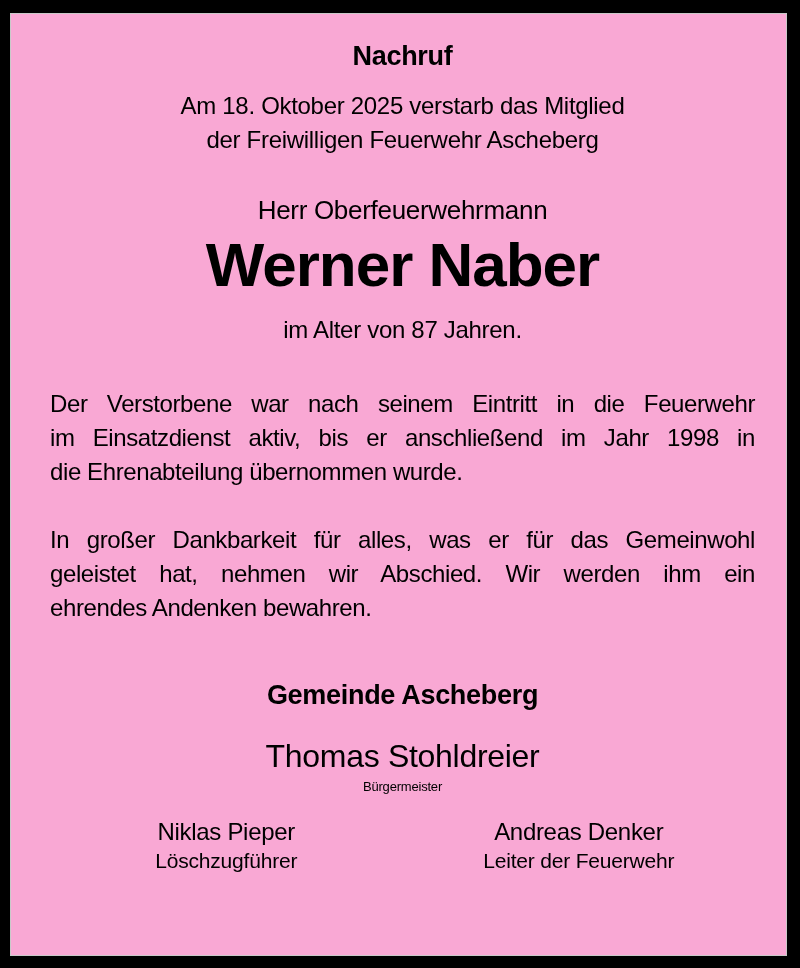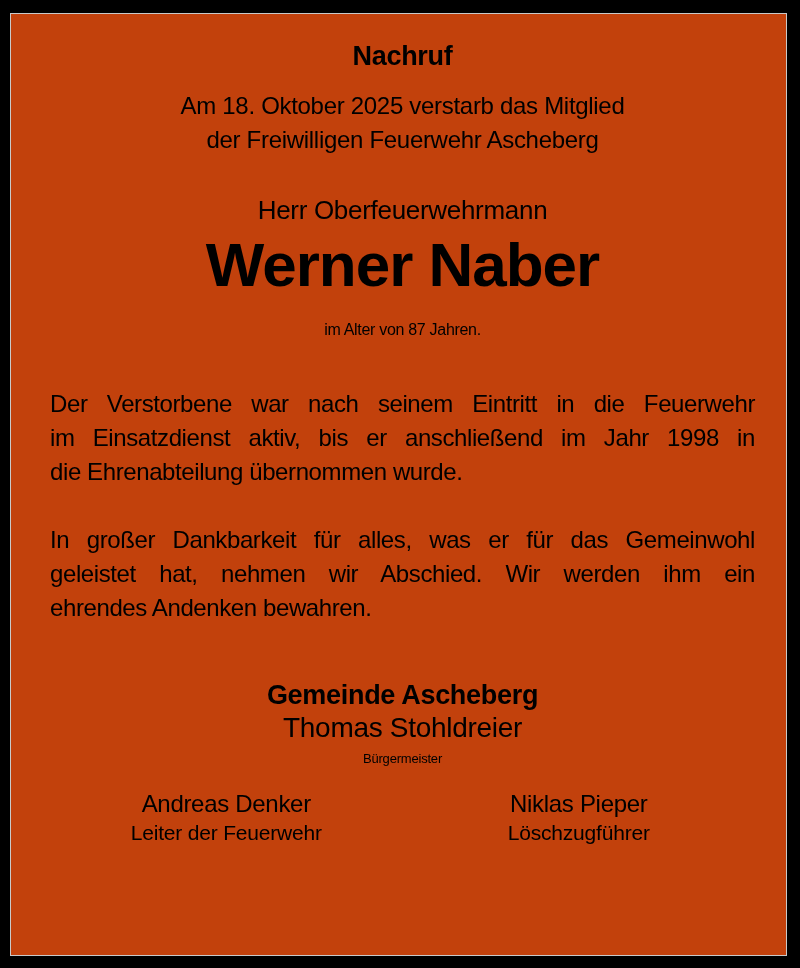--- a/index.html
+++ b/index.html
@@ -5,21 +5,21 @@
   html, body {
     margin: 0;
     padding: 0;
     background: #ffffff;
   }
   .page {
     position: relative;
     width: 800px;
     height: 968px;
     box-sizing: border-box;
-    background: #c2410c;
+    background: #f9a8d4;
     border-style: solid;
     border-color: #000000;
     border-top-width: 13px;
     border-right-width: 13px;
     border-bottom-width: 12px;
     border-left-width: 10px;
     box-shadow: inset 0 0 0 1px #c9c9c9;
     padding: 0 32px 0 40px;
     font-family: "Liberation Sans", "DejaVu Sans", sans-serif;
     color: #000000;
@@ -49,21 +49,21 @@
   }
   .deceased-name {
     margin-top: 8px;
     font-size: 62px;
     line-height: 60px;
     font-weight: bold;
     letter-spacing: -1px;
   }
   .age-line {
     margin-top: 18px;
-    font-size: 16px;
+    font-size: 24px;
     line-height: 34px;
     letter-spacing: -0.3px;
   }
   .body-par {
     margin-top: 40px;
     font-size: 24px;
     line-height: 34px;
     letter-spacing: -0.4px;
   }
   .body-par.second { margin-top: 34px; }
@@ -75,21 +75,22 @@
   .lline { text-align: left; }
 
   .org-name {
     margin-top: 52px;
     font-size: 27px;
     line-height: 36px;
     font-weight: bold;
     letter-spacing: -0.3px;
   }
   .mayor-name {
-    font-size: 28px;
+    margin-top: 28px;
+    font-size: 32px;
     line-height: 30px;
     letter-spacing: -0.3px;
   }
   .mayor-role {
     margin-top: 2px;
     font-size: 13px;
     line-height: 28px;
     letter-spacing: -0.2px;
   }
   .sig-row {
@@ -144,22 +145,22 @@
   </div>
 
   <div class="org-name center">Gemeinde Ascheberg</div>
 
   <div class="mayor-name center">Thomas Stohldreier</div>
 
   <div class="mayor-role center">Bürgermeister</div>
 
   <div class="sig-row">
     <div class="sig-col">
+      <div class="sig-name">Niklas Pieper</div>
+      <div class="sig-role">Löschzugführer</div>
+    </div>
+    <div class="sig-col">
       <div class="sig-name">Andreas Denker</div>
       <div class="sig-role">Leiter der Feuerwehr</div>
-    </div>
-    <div class="sig-col">
-      <div class="sig-name">Niklas Pieper</div>
-      <div class="sig-role">Löschzugführer</div>
     </div>
   </div>
 
 </div>
 
 </body></html>

